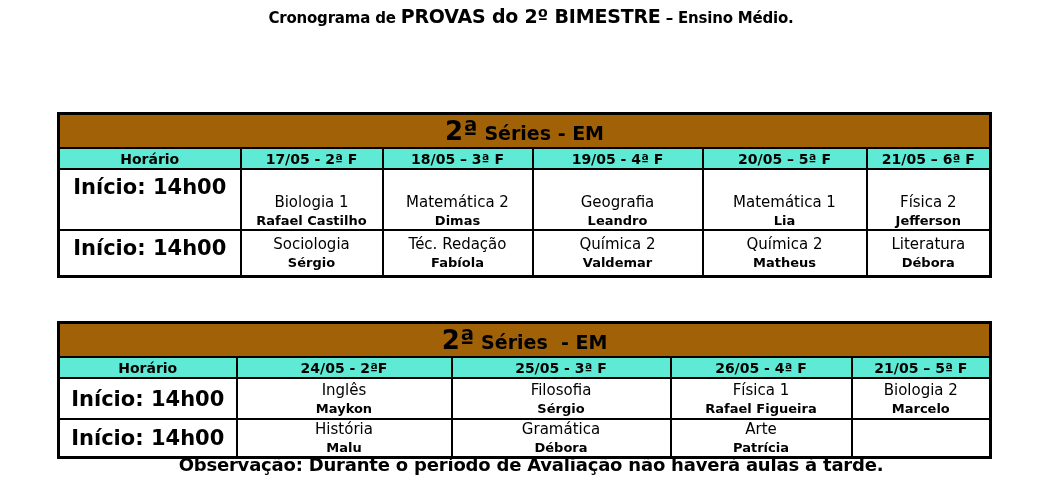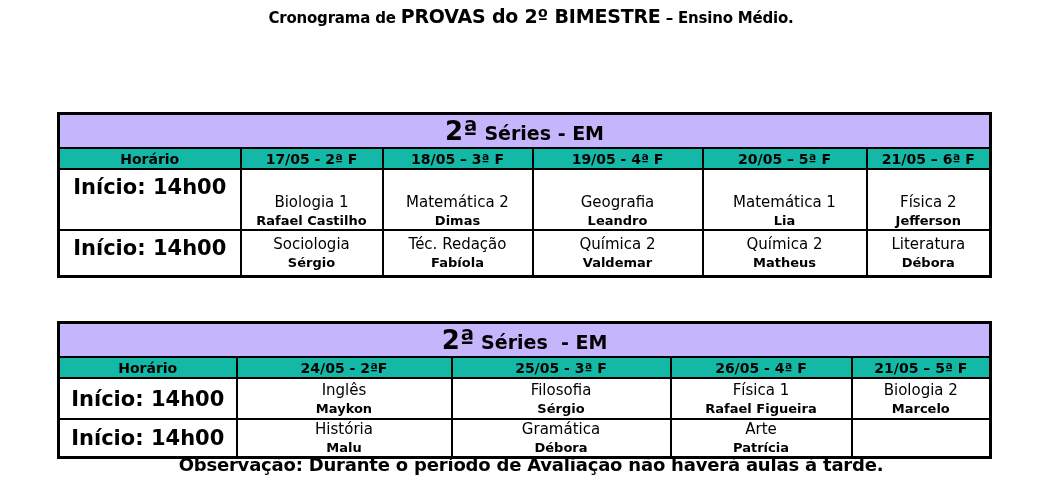--- a/index.html
+++ b/index.html
@@ -24,27 +24,27 @@
   table.exam-table {
     position:absolute; left:57px; width:932px;
     border-collapse:collapse; table-layout:fixed;
     border:3px solid #000;
   }
   table.t1 { top:112px; }
   table.t2 { top:321px; }
   th, td { border:2px solid #000; text-align:center; vertical-align:middle; overflow:hidden; }
 
   tr.blue-header th {
-    background:#c4b5fd; height:31px; font-weight:bold; vertical-align:middle; padding:1px 0;
+    background:#a16207; height:31px; font-weight:bold; vertical-align:middle; padding:1px 0;
   }
   tr.blue-header .num  { font-size:26px; font-weight:bold; }
   tr.blue-header .rest { font-size:19px; font-weight:bold; white-space:pre; }
 
   tr.col-header th {
-    background:#14b8a6; height:21px; font-size:14px; font-weight:bold; padding:1px 0;margin-top:16px;
+    background:#5eead4; height:21px; font-size:14px; font-weight:bold; padding:1px 0;margin-top:16px;
   }
 
   td.time { font-weight:bold; font-size:21px;margin-top:39px; }
   td.exam .subject { display:block; font-size:15px; font-weight:normal; line-height:19px; }
   td.exam .teacher { display:block; font-size:13px; font-weight:bold;  line-height:17px; }
 
   table.t1 tr.r1 td { height:54px; vertical-align:top; padding-top:23px; }
   table.t1 tr.r2 td { height:46px; vertical-align:middle; }
   table.t2 tr.r1 td { height:41px; vertical-align:middle; }
   table.t2 tr.r2 td { height:37px; vertical-align:middle; }

